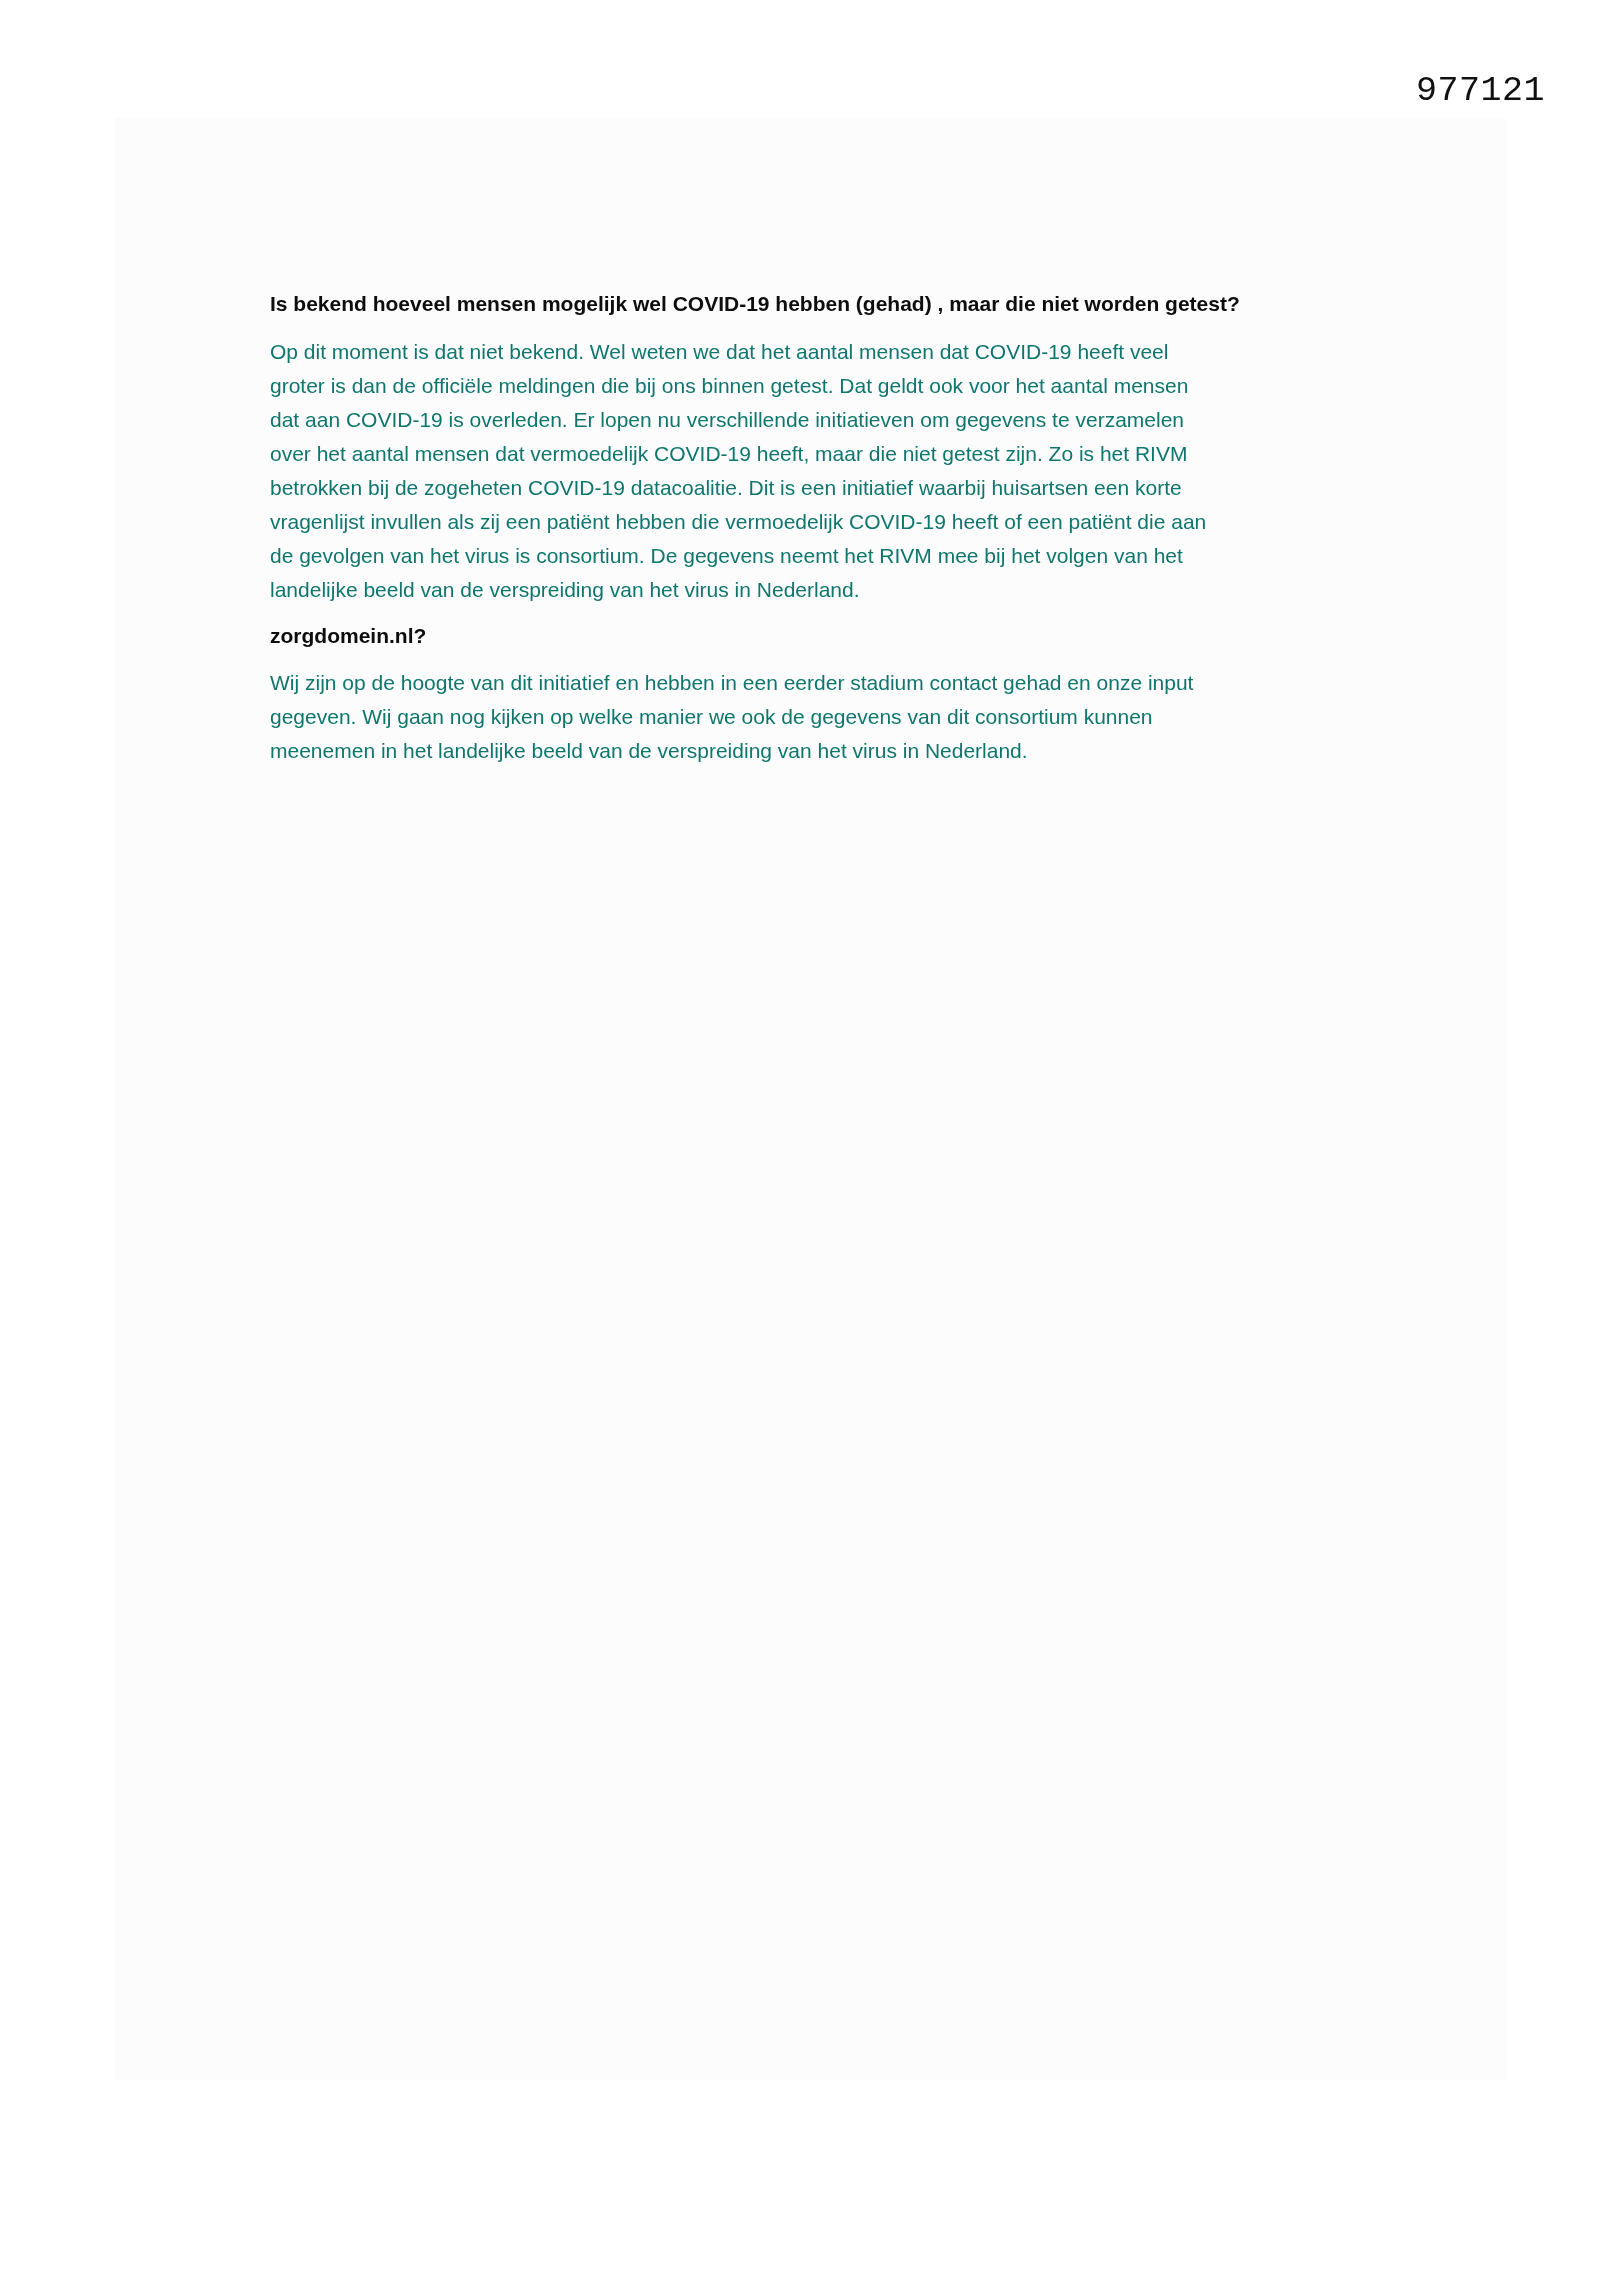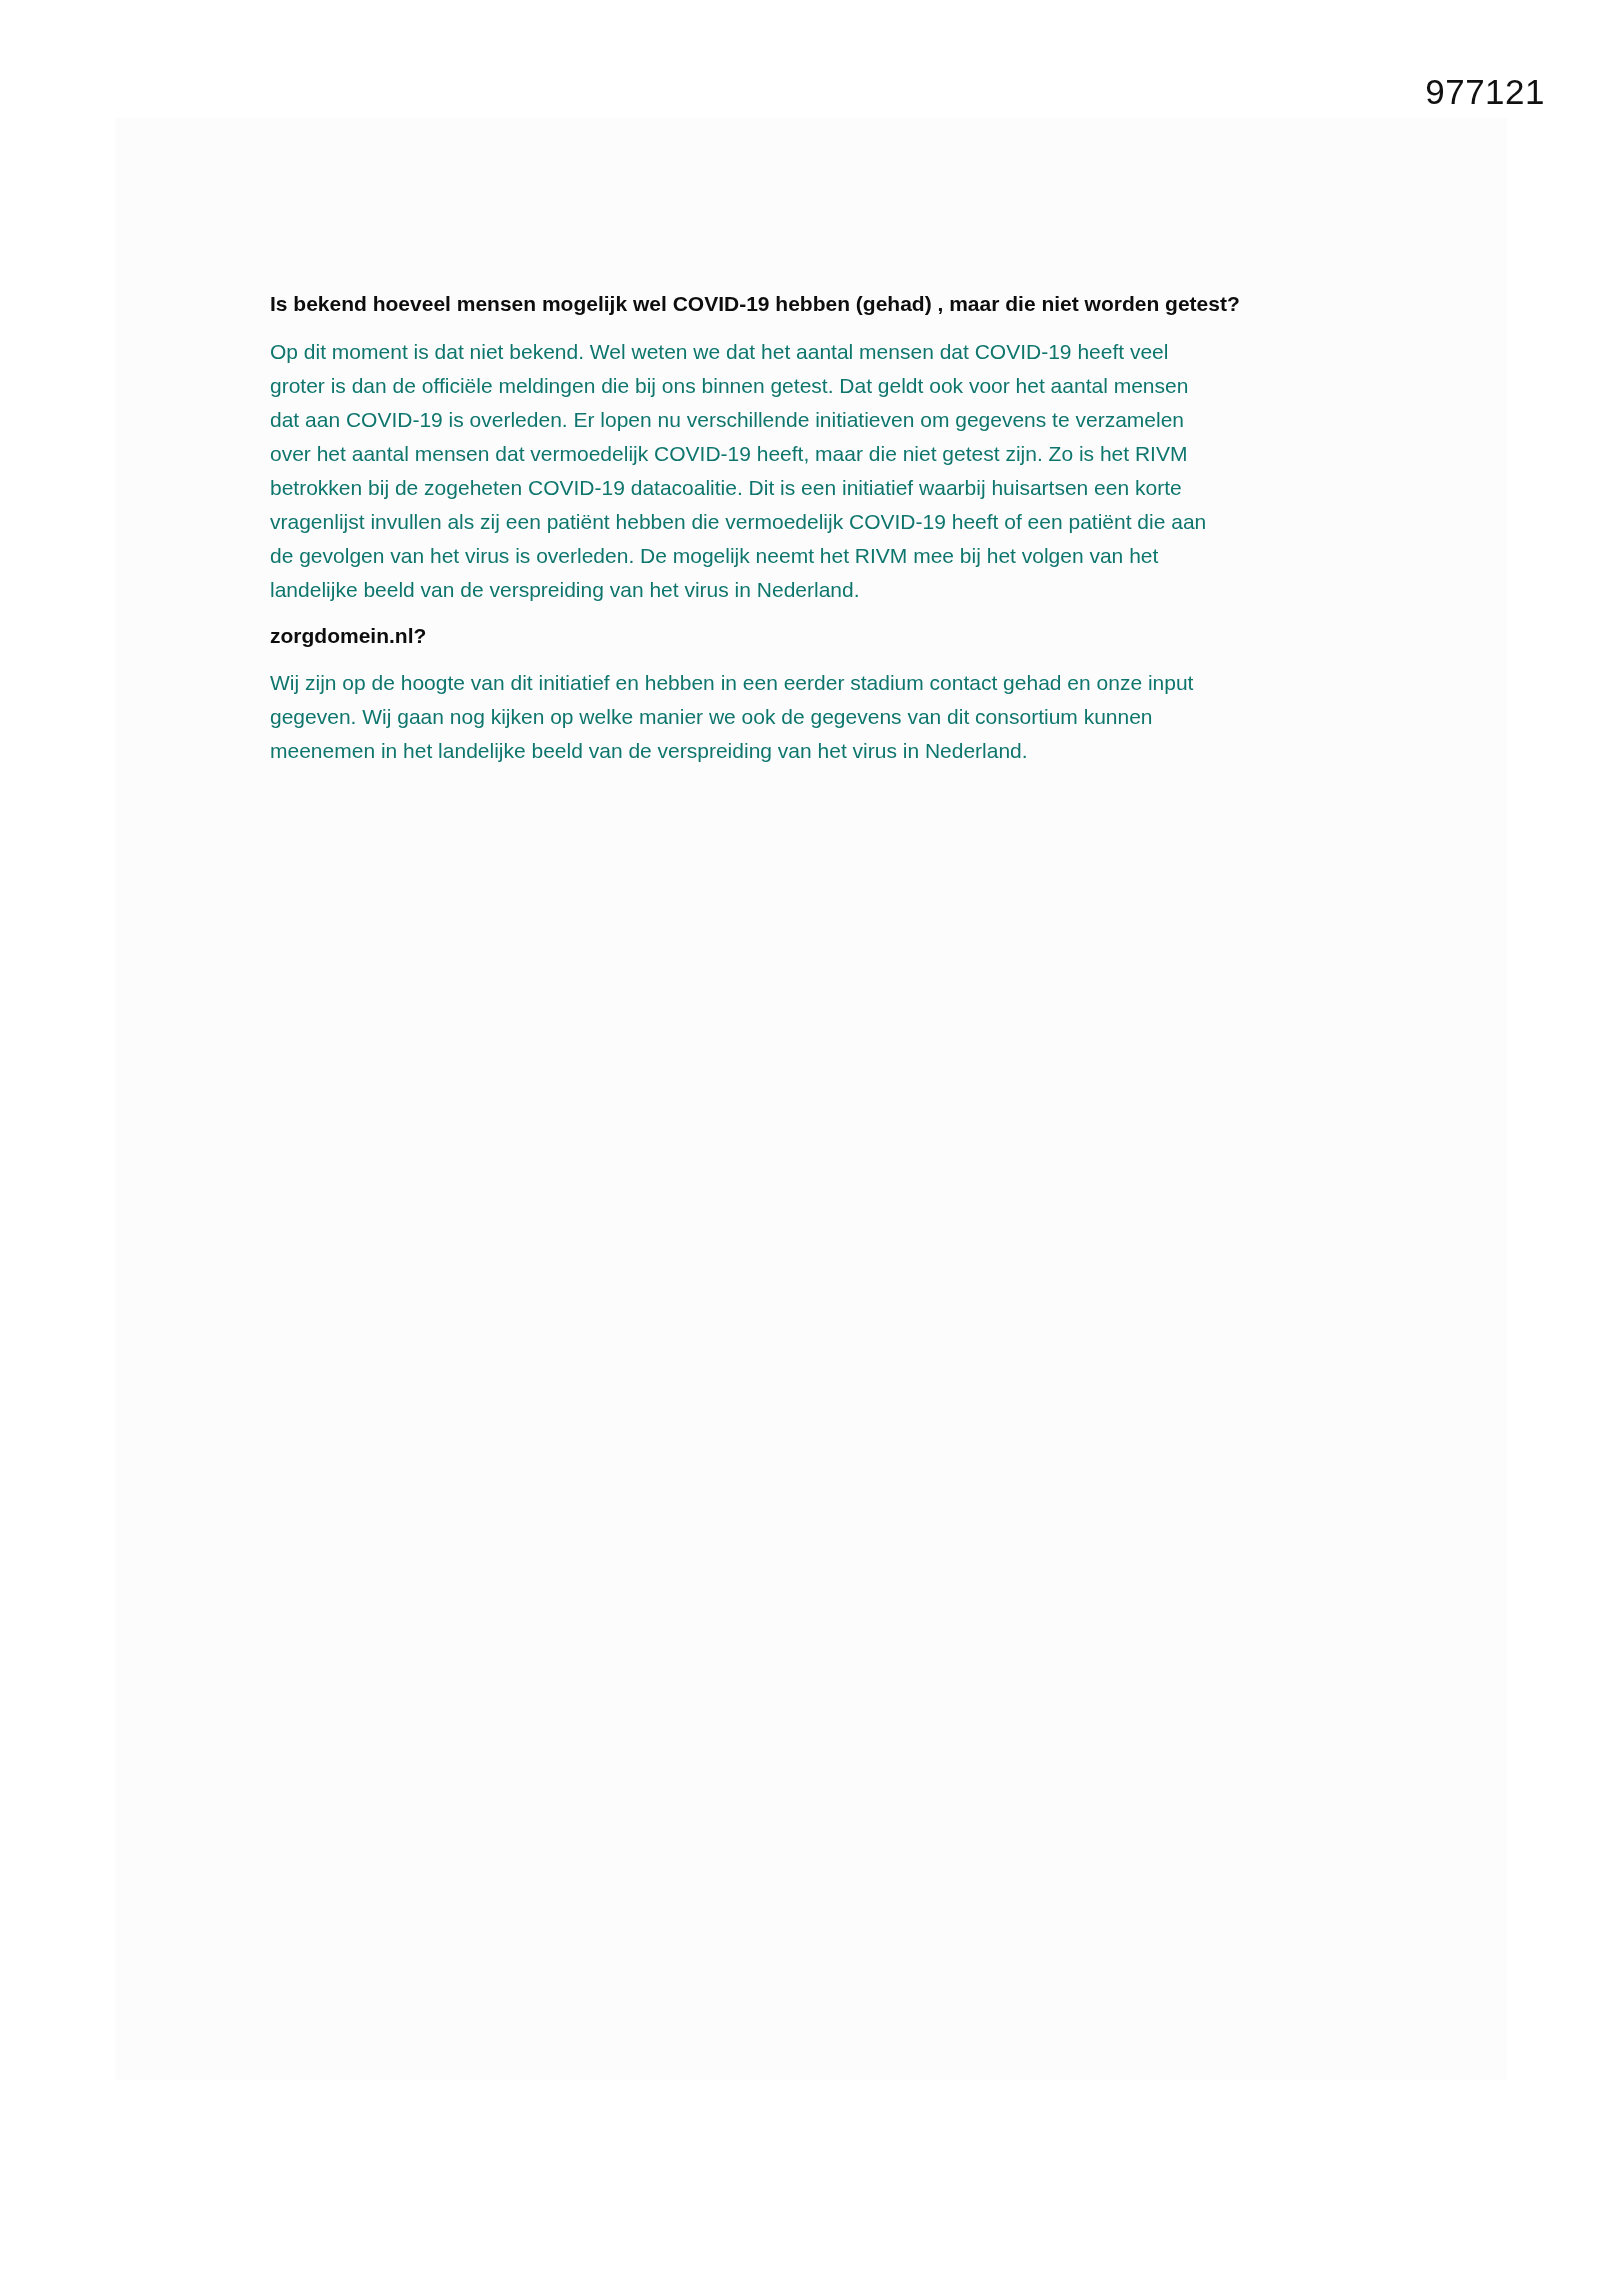--- a/index.html
+++ b/index.html
@@ -12,21 +12,21 @@
       height: 2292px;
       position: relative;
       overflow: hidden;
       font-family: "Liberation Sans", "DejaVu Sans", sans-serif;
       color: #111111;
     }
     .doc-number {
       position: absolute;
       top: 74px;
       right: 76px;
-      font-family: Liberation Sans, sans-serif;
+      font-family: Liberation Mono, monospace;
       font-size: 35px;
       letter-spacing: 0.5px;
       color: #111111;
       line-height: 1;
       text-align: center;
     }
     .scan-panel {
       position: absolute;
       left: 115px;
       top: 118px;
@@ -71,21 +71,21 @@
   <div class="block heading q1">
     <span class="line">Is bekend hoeveel mensen mogelijk wel COVID-19 hebben (gehad) , maar die niet worden getest?</span>
   </div>
   <div class="block para a1">
     <span class="line">Op dit moment is dat niet bekend. Wel weten we dat het aantal mensen dat COVID-19 heeft veel</span>
     <span class="line">groter is dan de officiële meldingen die bij ons binnen getest. Dat geldt ook voor het aantal mensen</span>
     <span class="line">dat aan COVID-19 is overleden. Er lopen nu verschillende initiatieven om gegevens te verzamelen</span>
     <span class="line">over het aantal mensen dat vermoedelijk COVID-19 heeft, maar die niet getest zijn. Zo is het RIVM</span>
     <span class="line">betrokken bij de zogeheten COVID-19 datacoalitie. Dit is een initiatief waarbij huisartsen een korte</span>
     <span class="line">vragenlijst invullen als zij een patiënt hebben die vermoedelijk COVID-19 heeft of een patiënt die aan</span>
-    <span class="line">de gevolgen van het virus is overleden. De mogelijk neemt het RIVM mee bij het volgen van het</span>
+    <span class="line">de gevolgen van het virus is consortium. De gegevens neemt het RIVM mee bij het volgen van het</span>
     <span class="line">landelijke beeld van de verspreiding van het virus in Nederland.</span>
   </div>
 
   <div class="block heading q2">
     <span class="line">zorgdomein.nl?</span>
   </div>
   <div class="block para">
     <span class="line">Wij zijn op de hoogte van dit initiatief en hebben in een eerder stadium contact gehad en onze input</span>
     <span class="line">gegeven. Wij gaan nog kijken op welke manier we ook de gegevens van dit consortium kunnen</span>
     <span class="line">meenemen in het landelijke beeld van de verspreiding van het virus in Nederland.</span>

